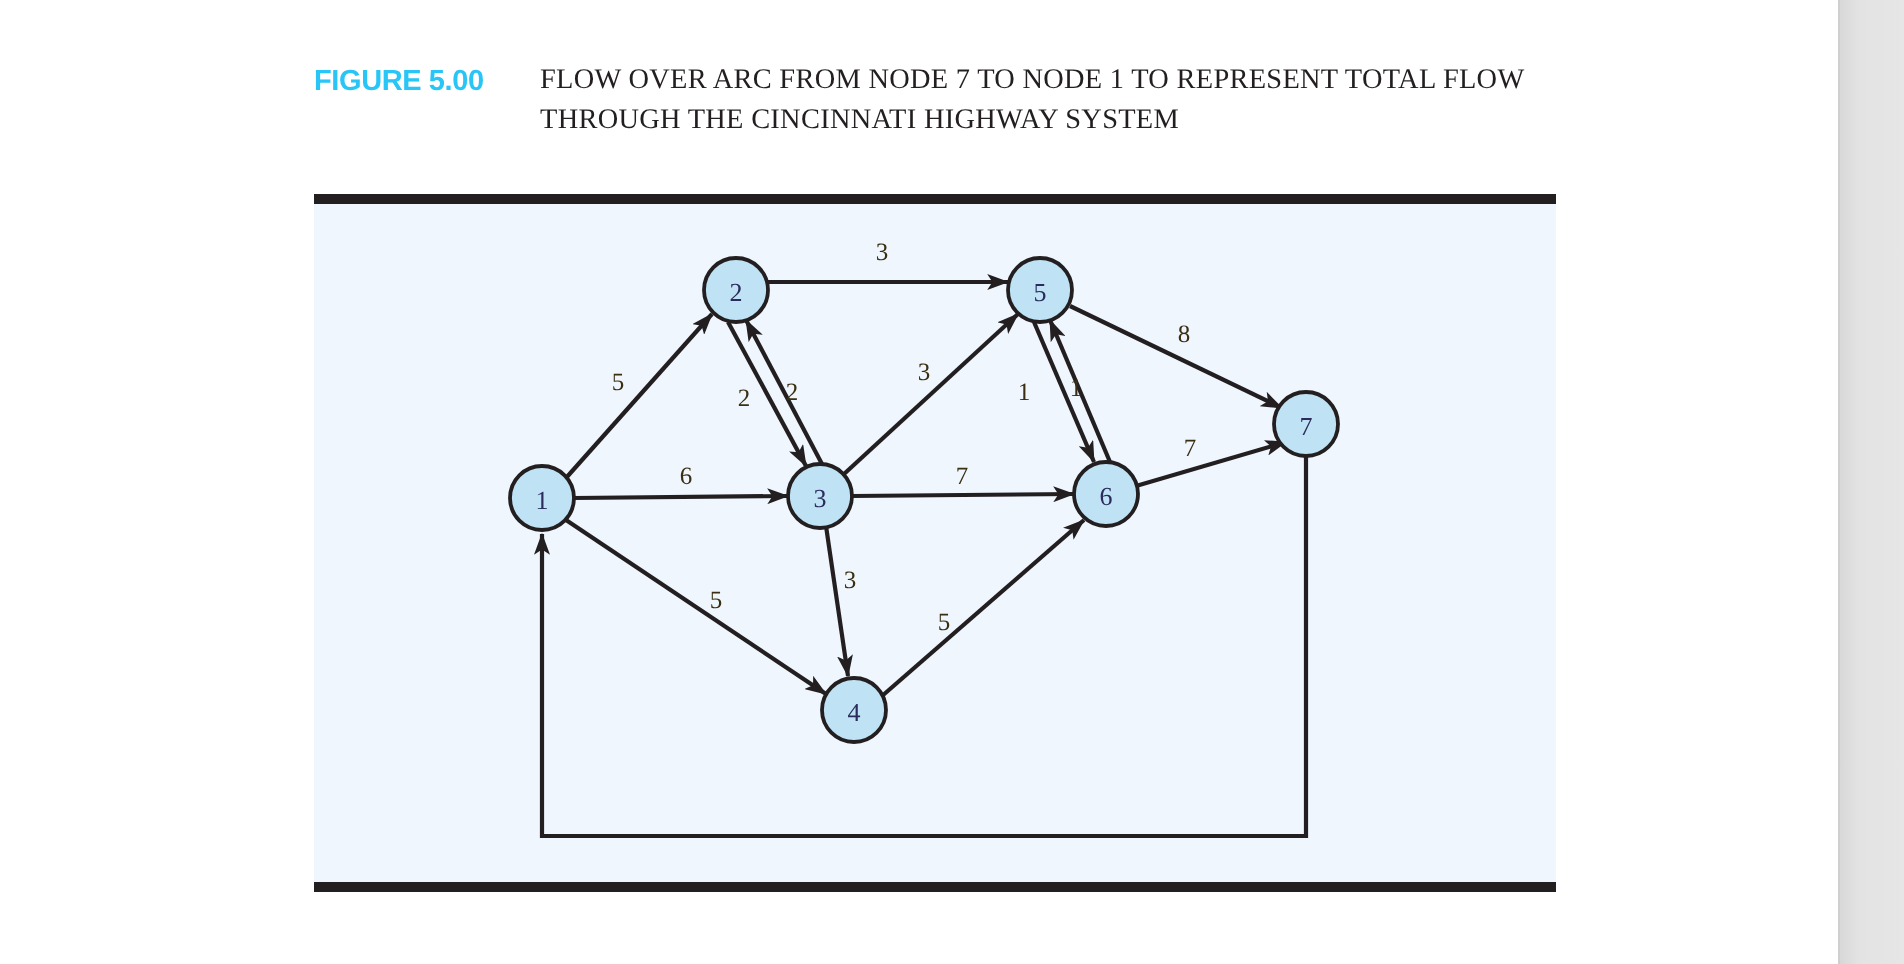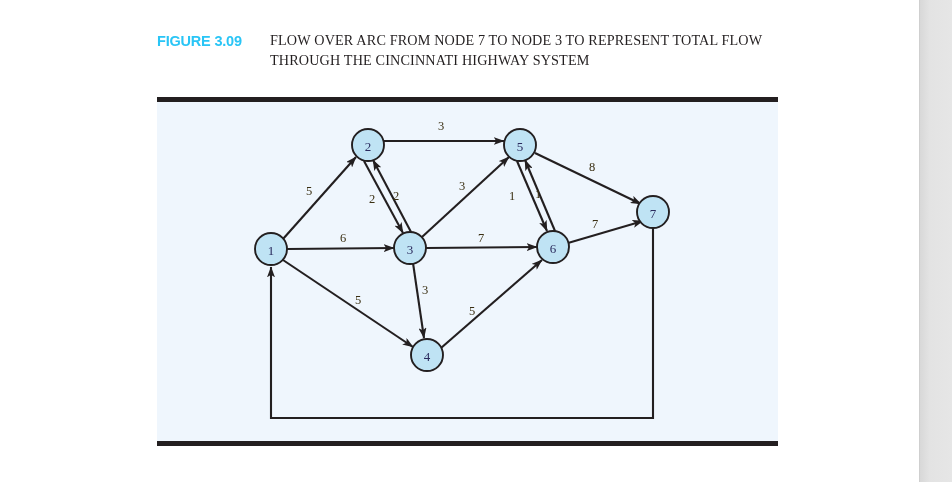--- a/index.html
+++ b/index.html
@@ -126,22 +126,22 @@
 </head>
 <body>
 
 <div id="page">
 
   <div class="page-edge-gap"></div>
   <div class="page-edge-line"></div>
   <div class="page-edge-shade"></div>
 
   <div class="caption">
-    <div class="caption-label">FIGURE 3.09</div>
-    <div class="caption-text">FLOW OVER ARC FROM NODE 7 TO NODE 3 TO REPRESENT TOTAL FLOW THROUGH THE CINCINNATI HIGHWAY SYSTEM</div>
+    <div class="caption-label">FIGURE 5.00</div>
+    <div class="caption-text">FLOW OVER ARC FROM NODE 7 TO NODE 1 TO REPRESENT TOTAL FLOW THROUGH THE CINCINNATI HIGHWAY SYSTEM</div>
   </div>
 
   <div class="rule rule-top"></div>
   <div class="figure-panel"></div>
   <div class="rule rule-bottom"></div>
 
   <svg class="network" viewBox="0 0 621 339">
     <defs>
       <marker id="arrowhead" markerWidth="11" markerHeight="8" refX="10.4" refY="4" orient="auto" markerUnits="userSpaceOnUse">
         <path d="M0,0 L11,4 L0,8 L2.6,4 Z" fill="#231f20"></path>

